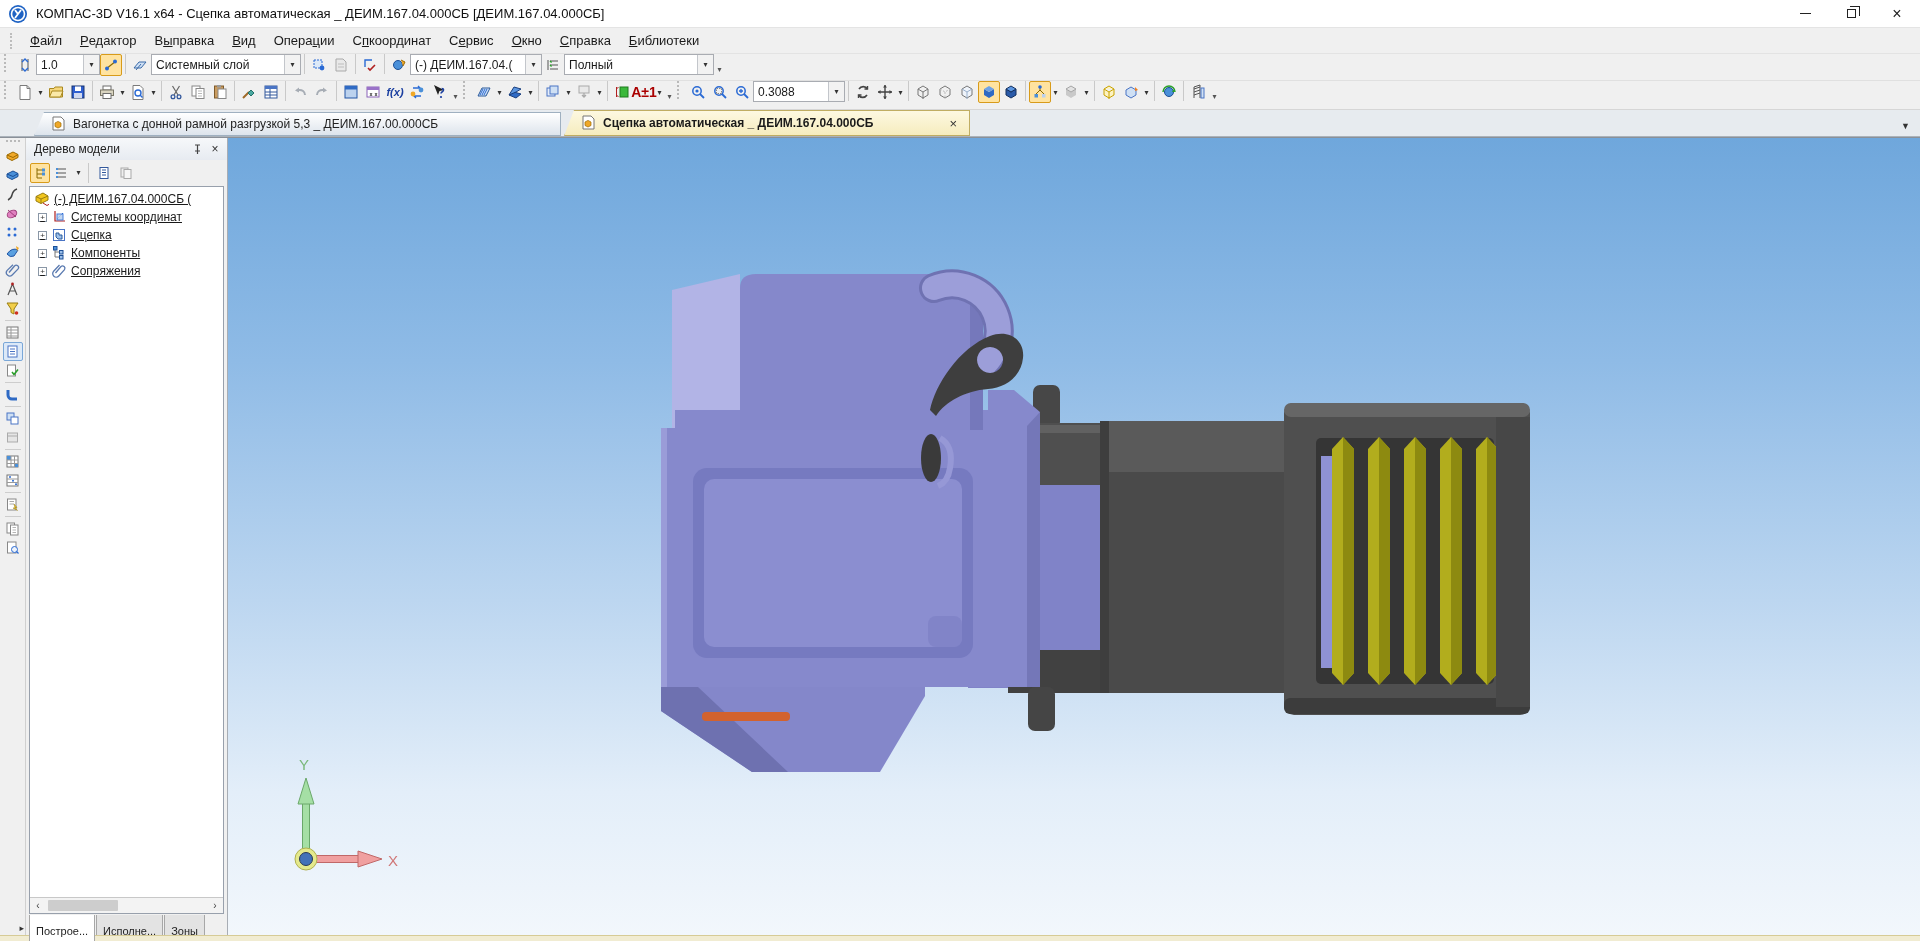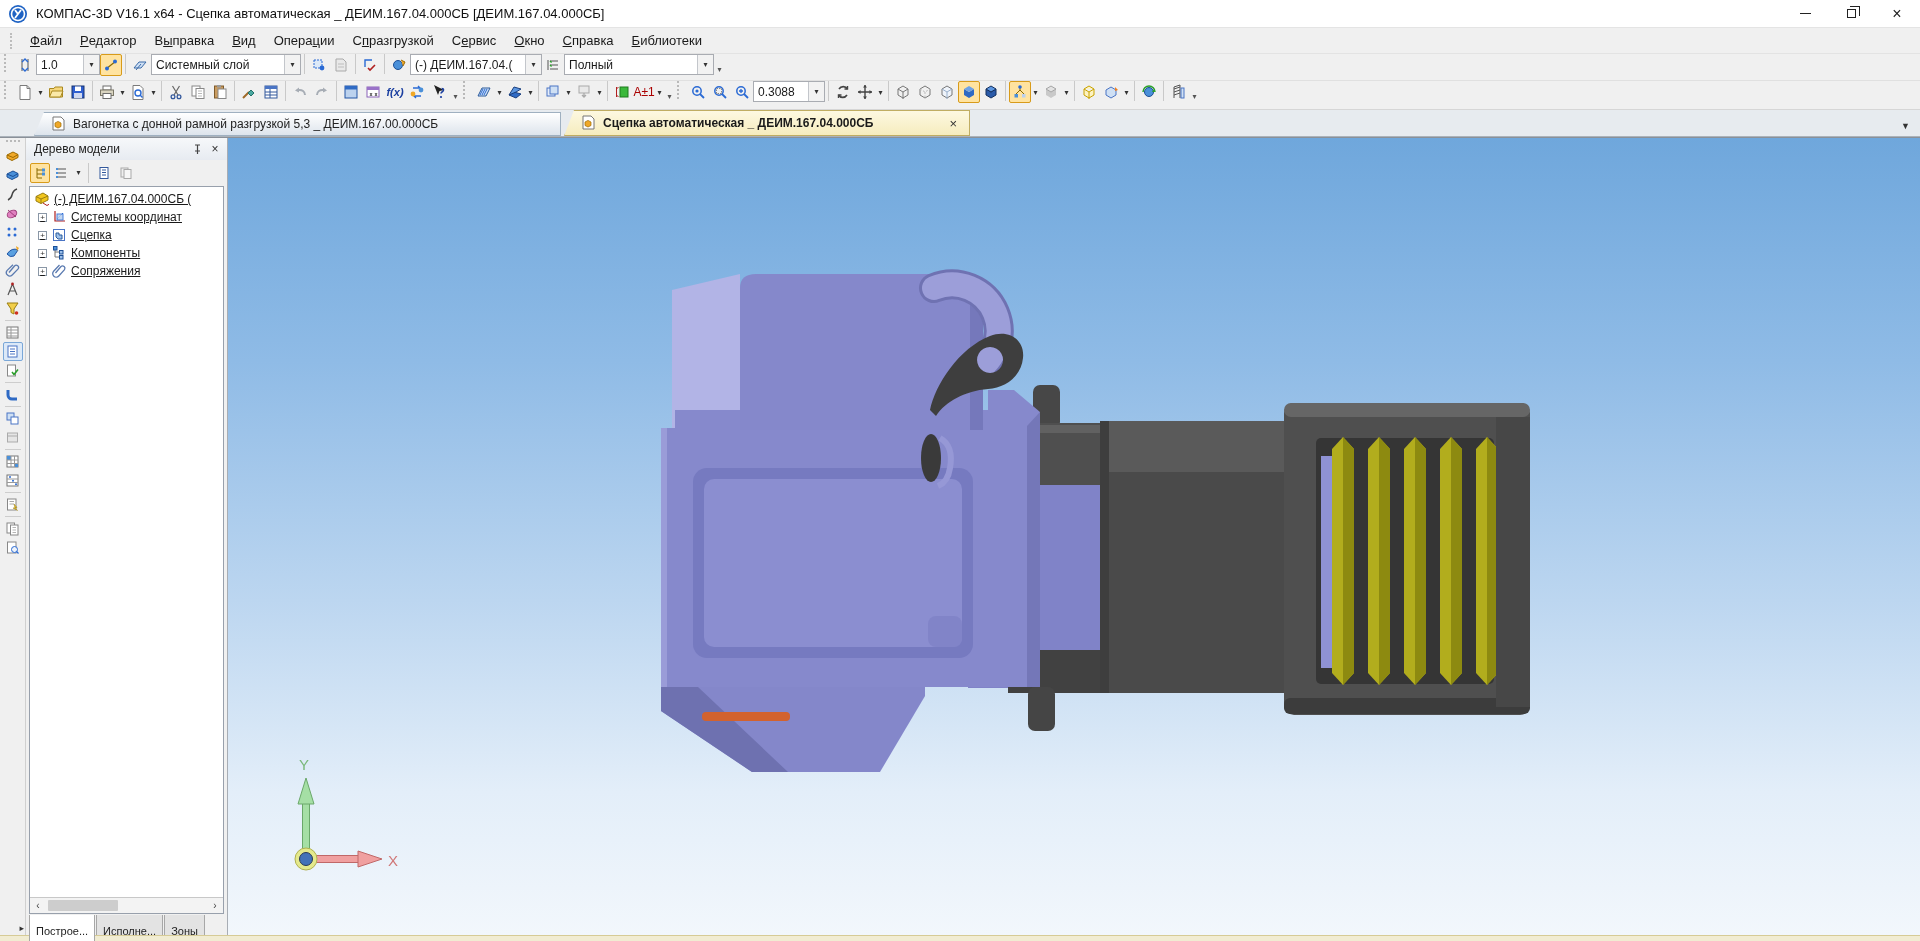--- a/index.html
+++ b/index.html
@@ -32,21 +32,21 @@
   .sep { width:1px; height:20px; background:#c9c9c9; margin:0 3px; flex:0 0 auto;}
   .ic { width:22px; height:22px; display:flex; align-items:center; justify-content:center; border:1px solid transparent; border-radius:2px; flex:0 0 auto; position:relative;}
   .ic svg { display:block; }
   .ic.on { background:#ffe3a0; border-color:#d89b1a; }
   .dd { width:9px; height:22px; display:flex; align-items:center; justify-content:center; font-size:8px; color:#333; flex:0 0 auto;}
   .ovf { width:11px; height:22px; display:flex; align-items:flex-end; justify-content:center; font-size:8px; color:#555; padding-bottom:2px; flex:0 0 auto;}
   .cmb { height:21px; background:#fff; border:1px solid #a9acb2; display:flex; align-items:center; font-size:12px; flex:0 0 auto; }
   .cmb .cmb-v { flex:1; padding:0 4px; white-space:nowrap; overflow:hidden; }
   .cmb .cmb-a { width:16px; height:100%; border-left:1px solid #c3c6cb; background:#f2f2f2; display:flex; align-items:center; justify-content:center; font-size:8px; color:#333; }
   .fxlbl { font-size:11px; font-style:italic; color:#1b3fa0; font-weight:bold; white-space:nowrap; }
-  .dimlbl { font-size:12px; color:#a00; font-weight:normal; white-space:nowrap; }
+  .dimlbl { font-size:14px; color:#a00; font-weight:bold; white-space:nowrap; }
   
   .tabstrip { height:27px; background:#e7ebef; display:flex; align-items:flex-end; padding-left:34px; position:relative; border-bottom:1px solid #aab2ba;}
   .dtab { height:24px; display:flex; align-items:center; gap:6px; font-size:12px; padding:0 10px 0 16px; white-space:nowrap; overflow:hidden;
           clip-path: polygon(10px 0, 100% 0, 100% 100%, 0 100%); margin-right:3px; }
   .dtab.inactive { background:linear-gradient(#ffffff,#dde4ec); border:1px solid #9fb0c0; width:527px; color:#222;}
   .dtab.active { background:linear-gradient(#fdf8e1,#f6ecbe); border:1px solid #c0ad62; height:26px; font-weight:bold; width:406px;margin-top:8px; }
   .dtab .tclose { margin-left:auto; font-weight:normal; font-size:13px; color:#333; padding:0 2px; }
   .tab-more { position:absolute; right:10px; bottom:5px; font-size:9px; color:#333; }
   
   .content { display:flex; height:798px; border-top:1px solid #8a9098; }
@@ -132,21 +132,21 @@
         <span>ид</span>
       </span>
     <span class="mitem">
         <span>Опера</span>
         <u>ц</u>
         <span>ии</span>
       </span>
     <span class="mitem">
         <span>С</span>
         <u>п</u>
-        <span>разгрузкой</span>
+        <span>координат</span>
       </span>
     <span class="mitem">
         <span>С</span>
         <u>е</u>
         <span>рвис</span>
       </span>
     <span class="mitem">
         <span></span>
         <u>О</u>
         <span>кно</span>
@@ -414,21 +414,21 @@
           <rect x="4.5" y="4.5" width="5" height="5" fill="none" stroke="#888" stroke-dasharray="1.5 1"></rect>
         </svg>
       </span>
     <span class="ic">
         <svg width="16" height="16" viewBox="0 0 16 16">
           <circle cx="7" cy="7" r="4.2" fill="none" stroke="#2a6ad4" stroke-width="1.5"></circle>
           <path d="M10 10l4 4" stroke="#2a6ad4" stroke-width="1.8"></path>
           <path d="M5 7h4M7 5v4" stroke="#2a6ad4" stroke-width="1.3"></path>
         </svg>
       </span>
-    <span class="cmb" style="width:72px">
+    <span class="cmb" style="width:92px">
         <span class="cmb-v">0.3088</span>
         <span class="cmb-a">▾</span>
       </span>
     <span class="sep"></span>
     <span class="ic">
         <svg width="16" height="16" viewBox="0 0 16 16">
           <path d="M12.5 5A5 5 0 0 0 4 5M3.5 11a5 5 0 0 0 8.5 0" fill="none" stroke="#444" stroke-width="1.6"></path>
           <path d="M12.5 2v3h-3M3.5 14v-3h3" fill="none" stroke="#444" stroke-width="1.4"></path>
         </svg>
       </span>

